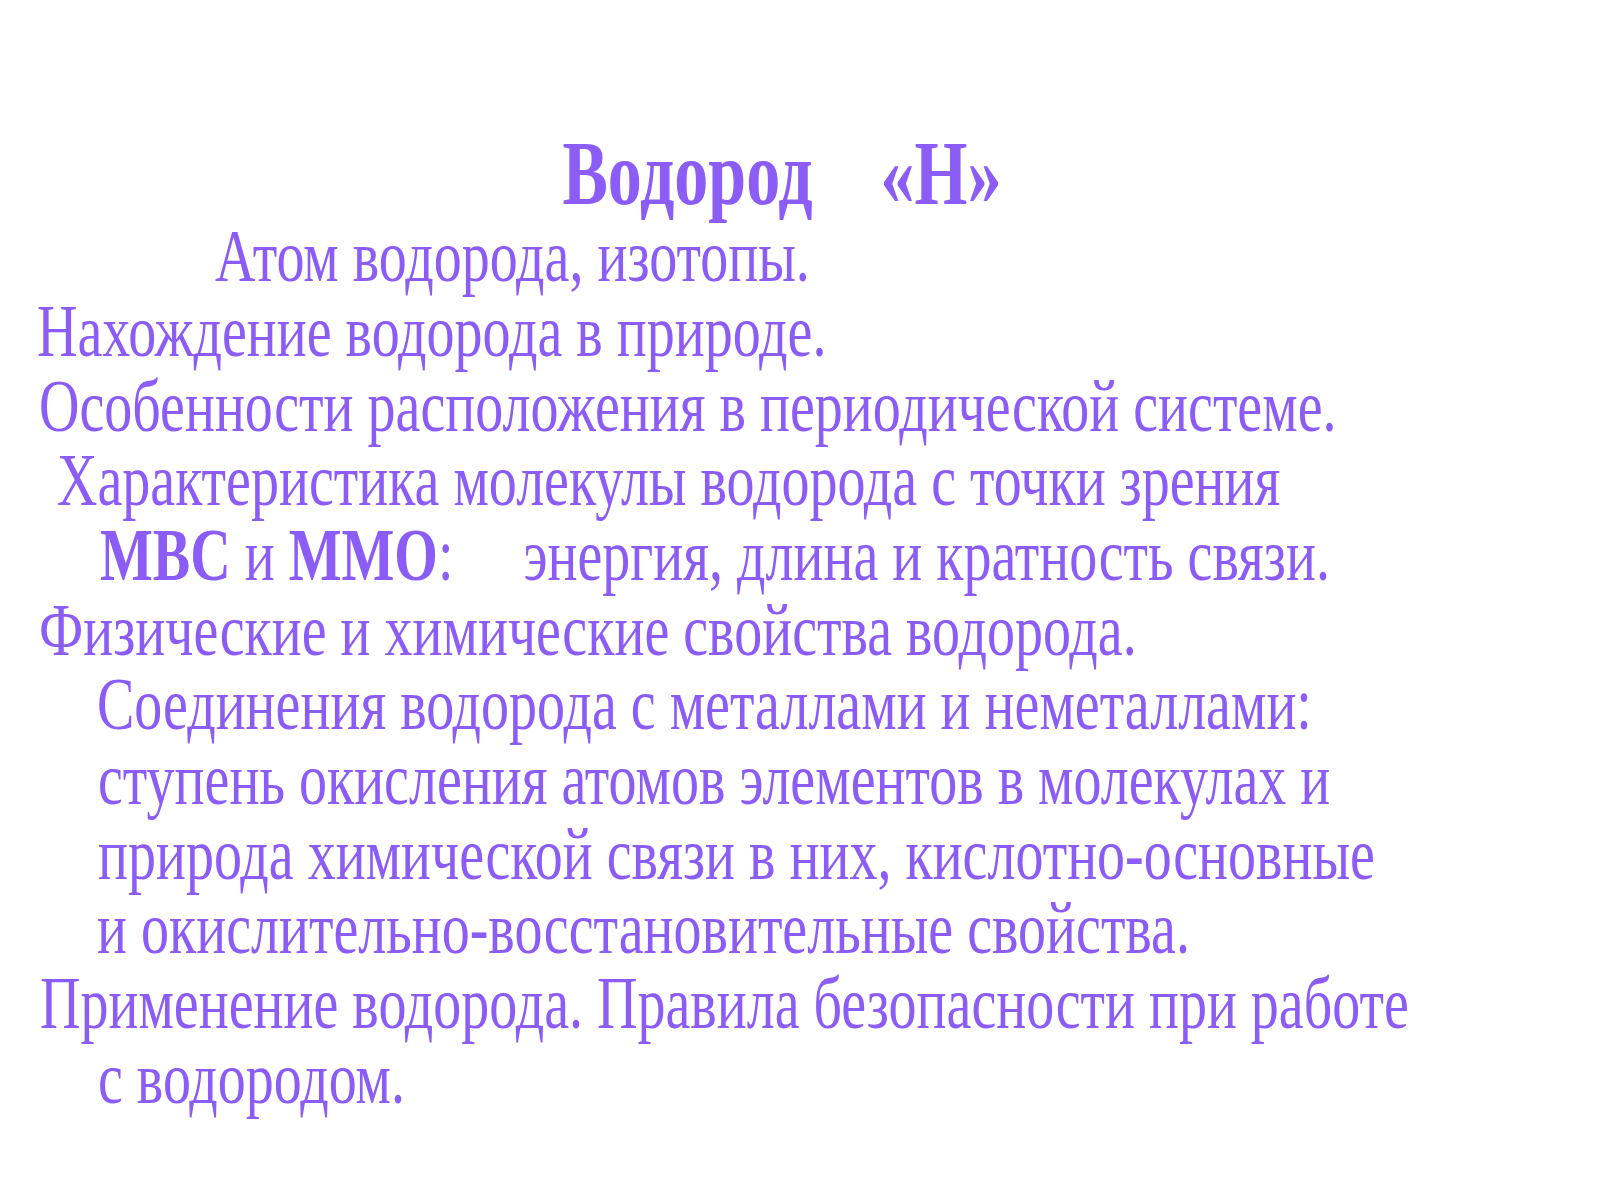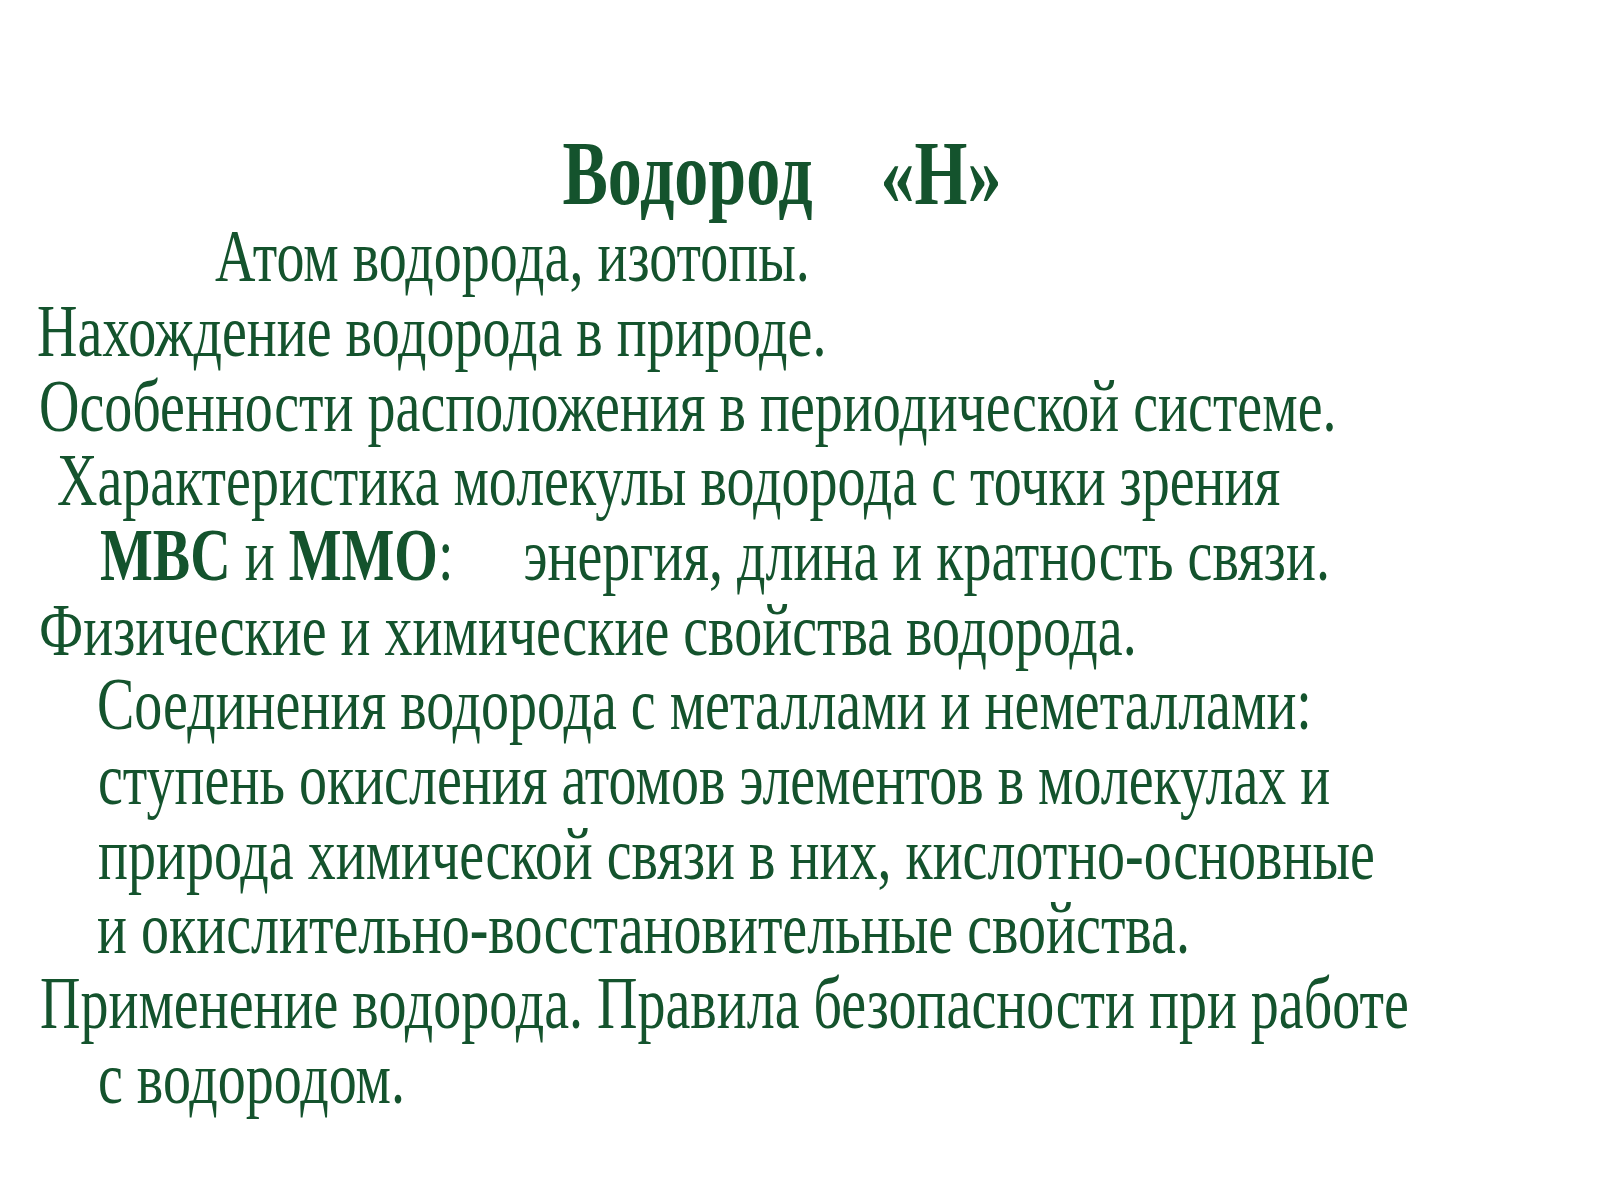--- a/index.html
+++ b/index.html
@@ -8,21 +8,21 @@
     background: #ffffff;
     width: 1600px;
     height: 1200px;
     overflow: hidden;
   }
   .slide {
     position: relative;
     width: 1600px;
     height: 1200px;
     background: #ffffff;
-    color: #14532d;
+    color: #8b5cf6;
     font-family: "Liberation Serif", "DejaVu Serif", serif;
   }
   
   .stretch {
     width: 1600px;
     height: 900px;
     transform: scaleY(1.33333);
     transform-origin: 0 0;
     padding-top: 102px;
     box-sizing: border-box;

